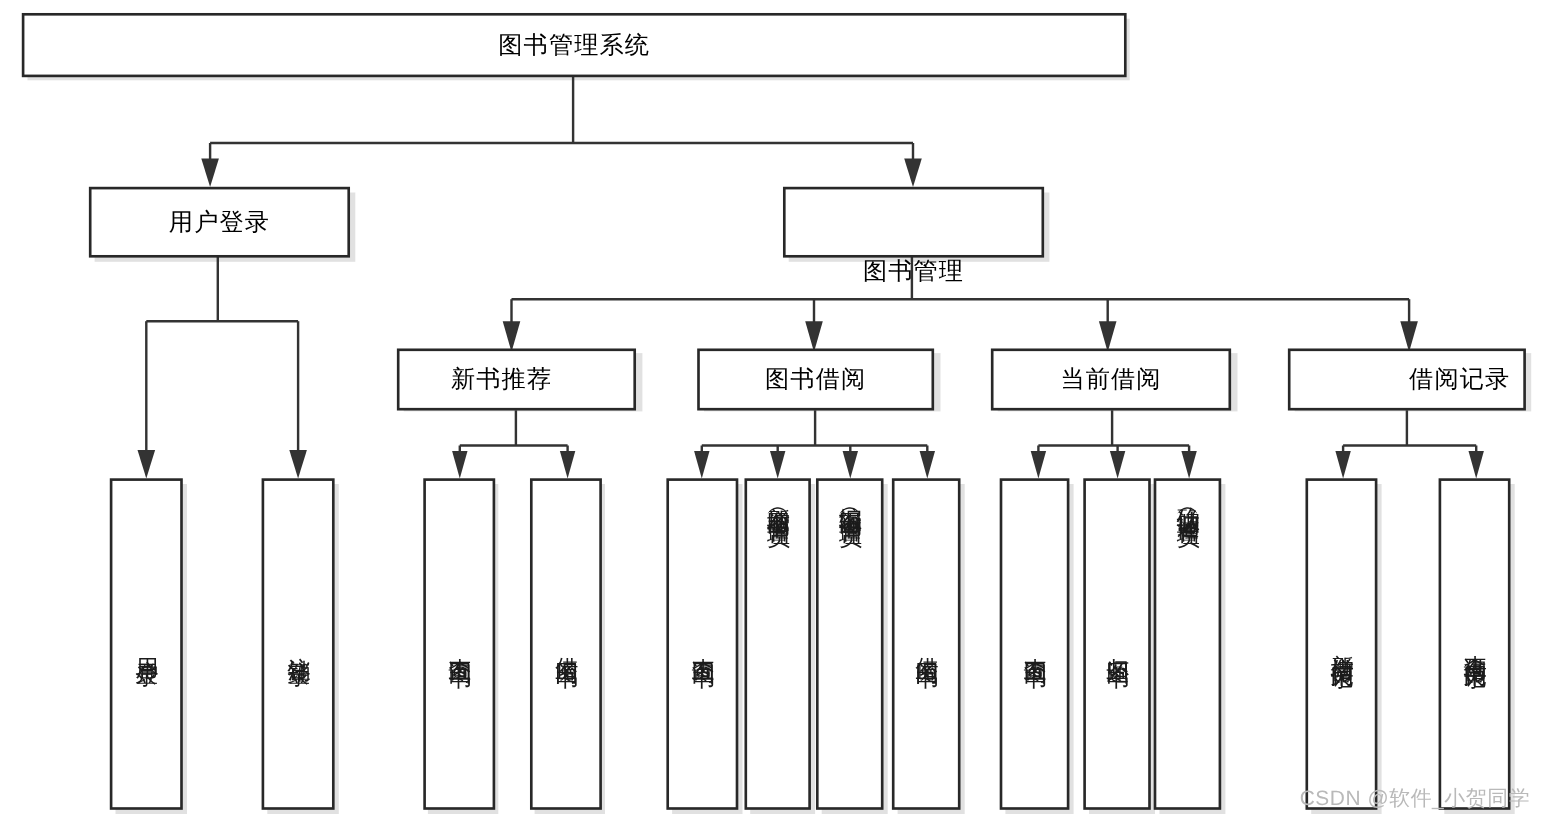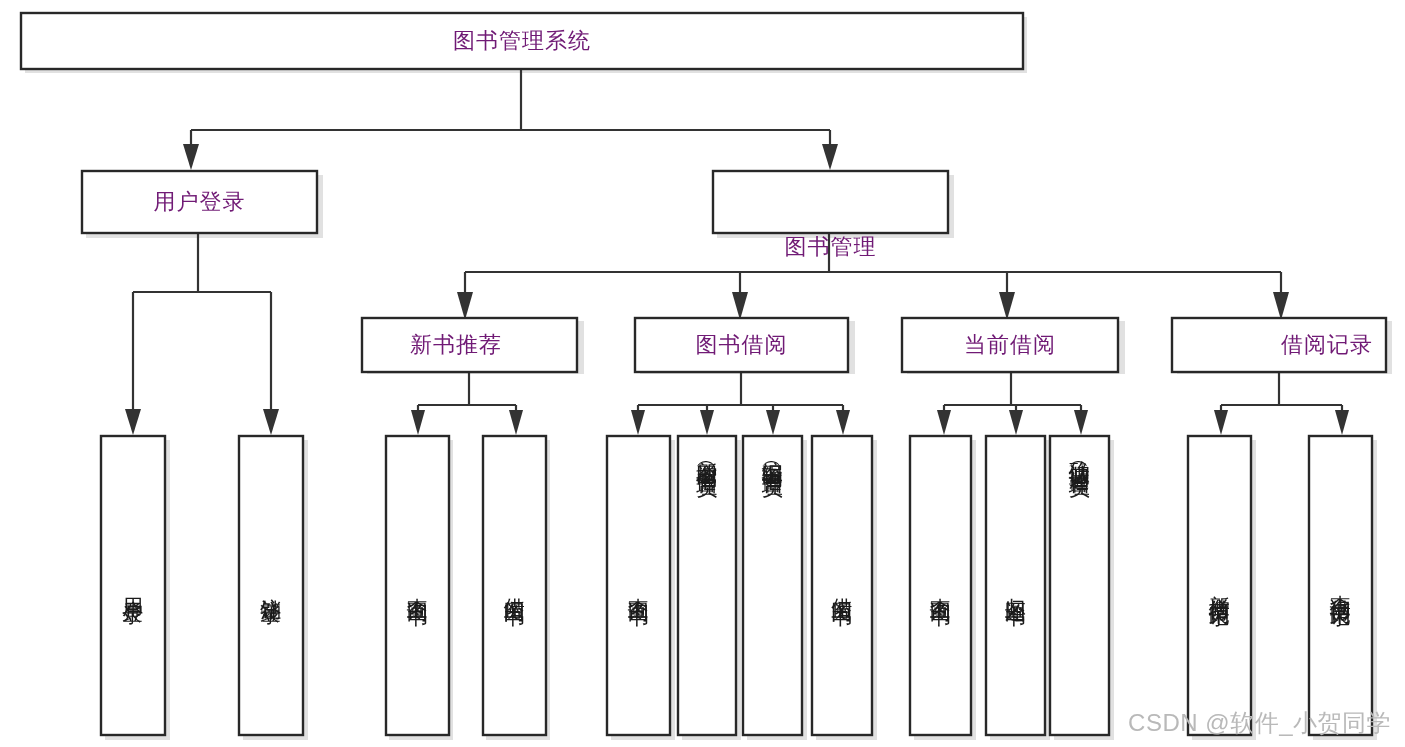--- a/index.html
+++ b/index.html
@@ -56,31 +56,31 @@
     white-space: nowrap;
     pointer-events: none;
     font-family: "Liberation Sans", "DejaVu Sans", sans-serif;
   }
   .hlabel-wrap {
     position: absolute;
     display: flex;
     align-items: center;
     justify-content: center;
     font-size: 22px;
-    color: #701a75;
+    color: #000000;
     letter-spacing: 1px;
     white-space: nowrap;
     pointer-events: none;
     font-family: "Liberation Sans", "DejaVu Sans", sans-serif;
   }
   .watermark {
     position: absolute;
     right: 14px;
     bottom: 8px;
-    font-size: 24px;
+    font-size: 19px;
     color: #b9b9b9;
     letter-spacing: 0.5px;
     font-family: "Liberation Sans", "DejaVu Sans", sans-serif;
     white-space: nowrap;
   }
 </style>
 </head>
 <body>
 
 <div id="chart-root">

